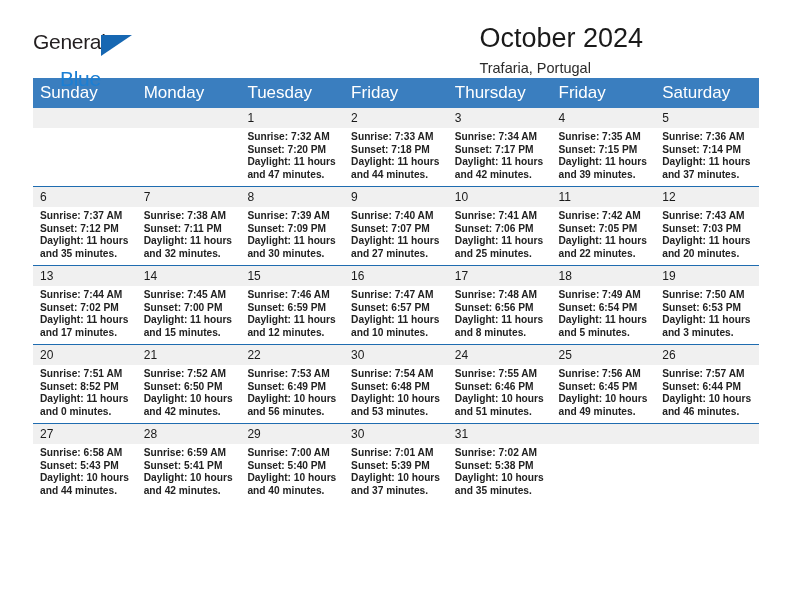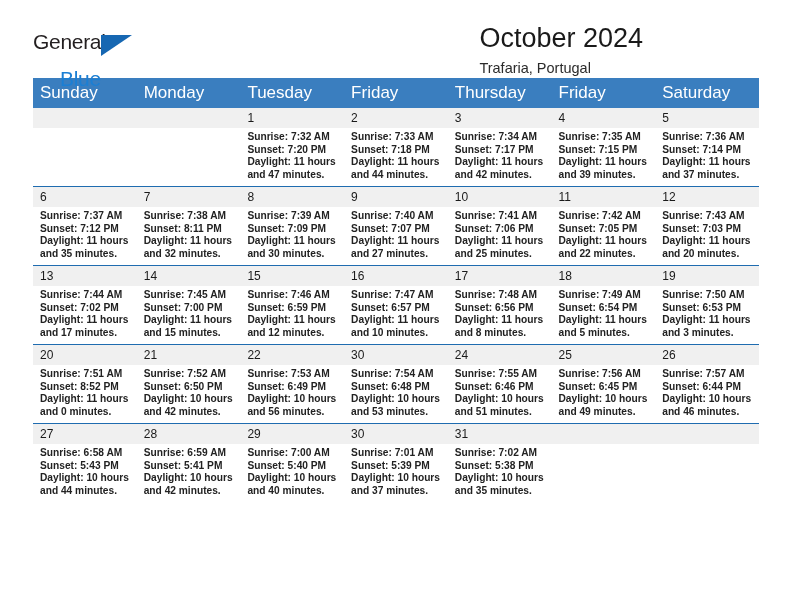--- a/index.html
+++ b/index.html
@@ -238,21 +238,21 @@
               <div>Sunrise: 7:37 AM</div>
               <div>Sunset: 7:12 PM</div>
               <div>Daylight: 11 hours</div>
               <div>and 35 minutes.</div>
             </div>
           </td>
           <td>
             <div class="daynum">7</div>
             <div class="info">
               <div>Sunrise: 7:38 AM</div>
-              <div>Sunset: 8:11 PM</div>
+              <div>Sunset: 7:11 PM</div>
               <div>Daylight: 11 hours</div>
               <div>and 32 minutes.</div>
             </div>
           </td>
           <td>
             <div class="daynum">8</div>
             <div class="info">
               <div>Sunrise: 7:39 AM</div>
               <div>Sunset: 7:09 PM</div>
               <div>Daylight: 11 hours</div>

